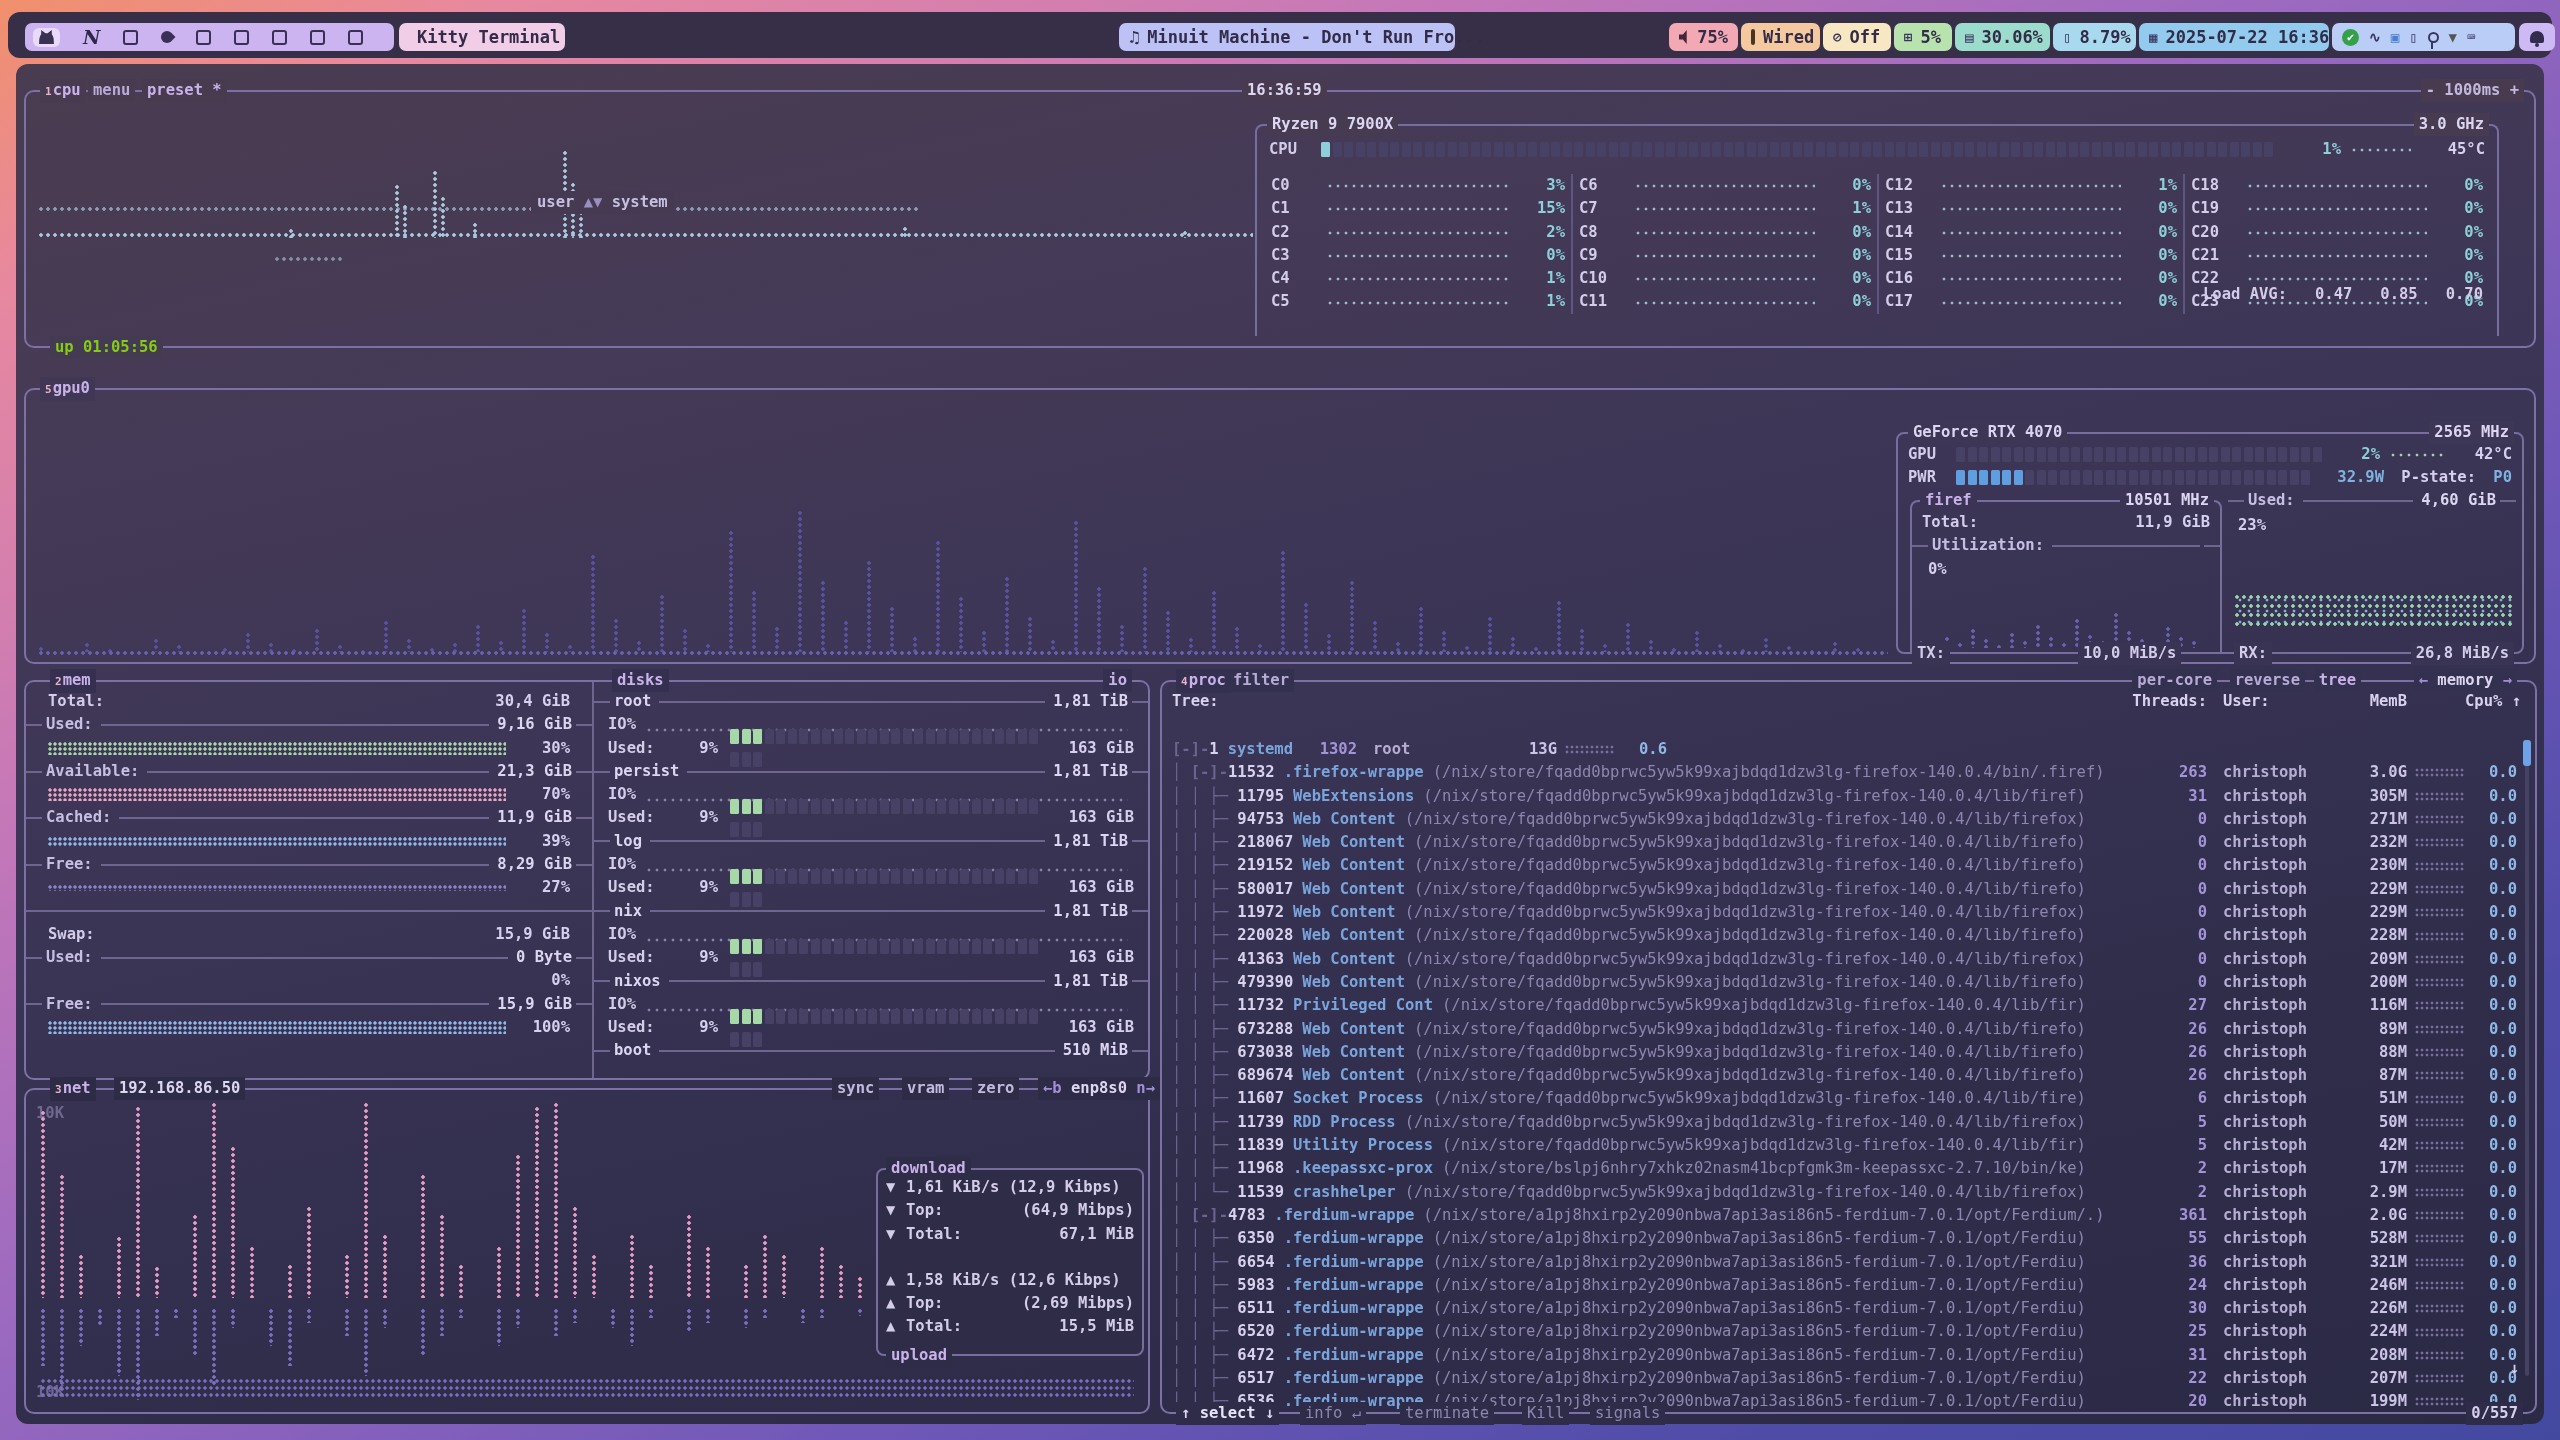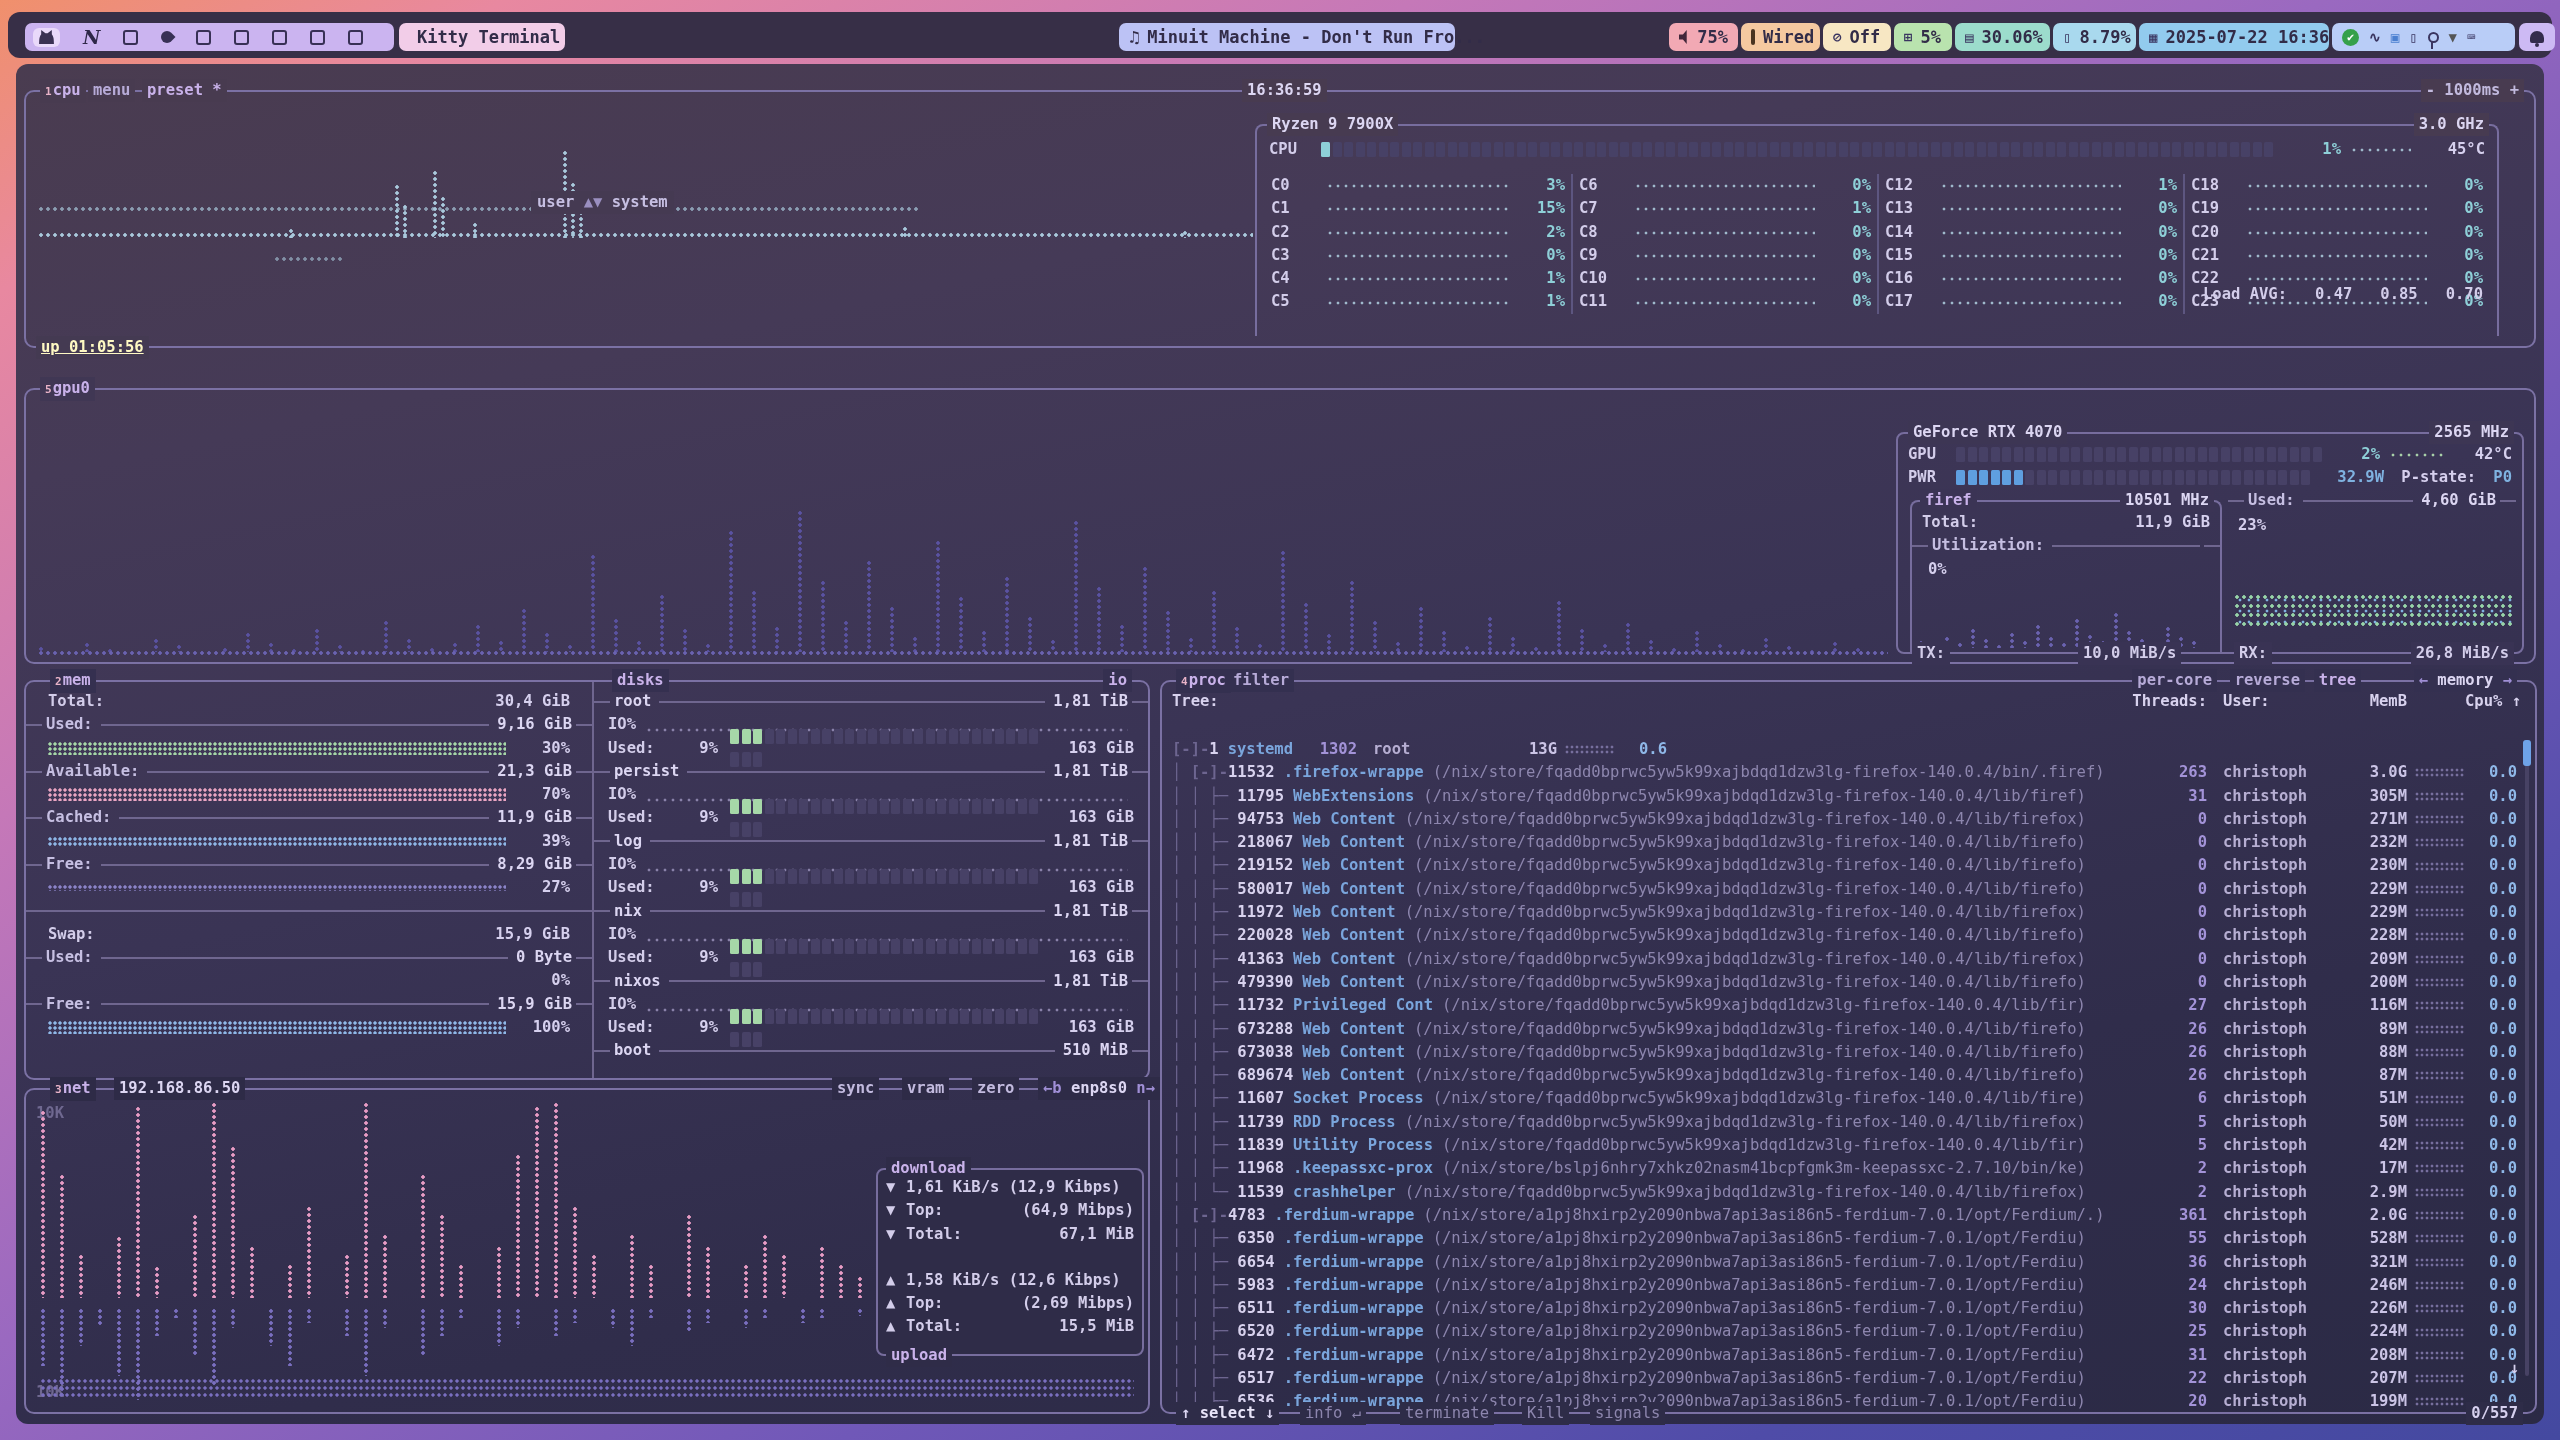--- a/index.html
+++ b/index.html
@@ -163,21 +163,21 @@
         <div style="position: absolute; left: 532px; bottom: 0px; width: 6px; height: 56px; background-image: radial-gradient(circle at 3px 3px, rgb(169, 201, 220) 1.5px, transparent 2px); background-size: 6px 6px;"></div>
         <div style="position: absolute; left: 540px; bottom: 0px; width: 6px; height: 28px; background-image: radial-gradient(circle at 3px 3px, rgb(169, 201, 220) 1.5px, transparent 2px); background-size: 6px 6px;"></div>
         <div style="position: absolute; left: 864px; bottom: 0px; width: 6px; height: 12px; background-image: radial-gradient(circle at 3px 3px, rgb(169, 201, 220) 1.5px, transparent 2px); background-size: 6px 6px;"></div>
         <div style="position: absolute; left: 1144px; bottom: 0px; width: 6px; height: 8px; background-image: radial-gradient(circle at 3px 3px, rgb(169, 201, 220) 1.5px, transparent 2px); background-size: 6px 6px;"></div>
       </div>
     <div style="position:absolute;left:505px;top:99px;background:#453a52;padding:0 6px;color:#c6bfe2;">
       <span>user</span>
       <span style="color:#9a8fc0;">▲▼</span>
       <span>system</span>
     </div>
-    <div class="blabel" style="left:10px;bottom:-13px;background:#443a52;color:#fef9c3;text-decoration:underline;">up 01:05:56</div>
+    <div class="blabel" style="left:24px;bottom:-13px;background:#443a52;color:#84cc16;">up 01:05:56</div>
 
     <div class="subbox noB" style="left:1229px;top:32px;width:1244px;height:212px;border-bottom:none;">
       <div class="blabel" style="left:10px;top:-13px;background:#473b51;color:#dcd6f2;">Ryzen 9 7900X</div>
       <div class="blabel" style="right:8px;top:-13px;background:#473b51;color:#dcd6f2;">3.0 GHz</div>
       <div class="row" style="padding:0 12px;margin-top:12px;">
         <span style="width:52px;">CPU</span>
         <div style="flex:1;"><span style="display:inline-block;width:9px;height:15px;margin-right:2.5px;border-radius:1.5px;vertical-align:middle;background:#8ed0d8"></span><span style="display:inline-block;width:9px;height:15px;margin-right:2.5px;border-radius:1.5px;vertical-align:middle;background:#474166"></span><span style="display:inline-block;width:9px;height:15px;margin-right:2.5px;border-radius:1.5px;vertical-align:middle;background:#474166"></span><span style="display:inline-block;width:9px;height:15px;margin-right:2.5px;border-radius:1.5px;vertical-align:middle;background:#474166"></span><span style="display:inline-block;width:9px;height:15px;margin-right:2.5px;border-radius:1.5px;vertical-align:middle;background:#474166"></span><span style="display:inline-block;width:9px;height:15px;margin-right:2.5px;border-radius:1.5px;vertical-align:middle;background:#474166"></span><span style="display:inline-block;width:9px;height:15px;margin-right:2.5px;border-radius:1.5px;vertical-align:middle;background:#474166"></span><span style="display:inline-block;width:9px;height:15px;margin-right:2.5px;border-radius:1.5px;vertical-align:middle;background:#474166"></span><span style="display:inline-block;width:9px;height:15px;margin-right:2.5px;border-radius:1.5px;vertical-align:middle;background:#474166"></span><span style="display:inline-block;width:9px;height:15px;margin-right:2.5px;border-radius:1.5px;vertical-align:middle;background:#474166"></span><span style="display:inline-block;width:9px;height:15px;margin-right:2.5px;border-radius:1.5px;vertical-align:middle;background:#474166"></span><span style="display:inline-block;width:9px;height:15px;margin-right:2.5px;border-radius:1.5px;vertical-align:middle;background:#474166"></span><span style="display:inline-block;width:9px;height:15px;margin-right:2.5px;border-radius:1.5px;vertical-align:middle;background:#474166"></span><span style="display:inline-block;width:9px;height:15px;margin-right:2.5px;border-radius:1.5px;vertical-align:middle;background:#474166"></span><span style="display:inline-block;width:9px;height:15px;margin-right:2.5px;border-radius:1.5px;vertical-align:middle;background:#474166"></span><span style="display:inline-block;width:9px;height:15px;margin-right:2.5px;border-radius:1.5px;vertical-align:middle;background:#474166"></span><span style="display:inline-block;width:9px;height:15px;margin-right:2.5px;border-radius:1.5px;vertical-align:middle;background:#474166"></span><span style="display:inline-block;width:9px;height:15px;margin-right:2.5px;border-radius:1.5px;vertical-align:middle;background:#474166"></span><span style="display:inline-block;width:9px;height:15px;margin-right:2.5px;border-radius:1.5px;vertical-align:middle;background:#474166"></span><span style="display:inline-block;width:9px;height:15px;margin-right:2.5px;border-radius:1.5px;vertical-align:middle;background:#474166"></span><span style="display:inline-block;width:9px;height:15px;margin-right:2.5px;border-radius:1.5px;vertical-align:middle;background:#474166"></span><span style="display:inline-block;width:9px;height:15px;margin-right:2.5px;border-radius:1.5px;vertical-align:middle;background:#474166"></span><span style="display:inline-block;width:9px;height:15px;margin-right:2.5px;border-radius:1.5px;vertical-align:middle;background:#474166"></span><span style="display:inline-block;width:9px;height:15px;margin-right:2.5px;border-radius:1.5px;vertical-align:middle;background:#474166"></span><span style="display:inline-block;width:9px;height:15px;margin-right:2.5px;border-radius:1.5px;vertical-align:middle;background:#474166"></span><span style="display:inline-block;width:9px;height:15px;margin-right:2.5px;border-radius:1.5px;vertical-align:middle;background:#474166"></span><span style="display:inline-block;width:9px;height:15px;margin-right:2.5px;border-radius:1.5px;vertical-align:middle;background:#474166"></span><span style="display:inline-block;width:9px;height:15px;margin-right:2.5px;border-radius:1.5px;vertical-align:middle;background:#474166"></span><span style="display:inline-block;width:9px;height:15px;margin-right:2.5px;border-radius:1.5px;vertical-align:middle;background:#474166"></span><span style="display:inline-block;width:9px;height:15px;margin-right:2.5px;border-radius:1.5px;vertical-align:middle;background:#474166"></span><span style="display:inline-block;width:9px;height:15px;margin-right:2.5px;border-radius:1.5px;vertical-align:middle;background:#474166"></span><span style="display:inline-block;width:9px;height:15px;margin-right:2.5px;border-radius:1.5px;vertical-align:middle;background:#474166"></span><span style="display:inline-block;width:9px;height:15px;margin-right:2.5px;border-radius:1.5px;vertical-align:middle;background:#474166"></span><span style="display:inline-block;width:9px;height:15px;margin-right:2.5px;border-radius:1.5px;vertical-align:middle;background:#474166"></span><span style="display:inline-block;width:9px;height:15px;margin-right:2.5px;border-radius:1.5px;vertical-align:middle;background:#474166"></span><span style="display:inline-block;width:9px;height:15px;margin-right:2.5px;border-radius:1.5px;vertical-align:middle;background:#474166"></span><span style="display:inline-block;width:9px;height:15px;margin-right:2.5px;border-radius:1.5px;vertical-align:middle;background:#474166"></span><span style="display:inline-block;width:9px;height:15px;margin-right:2.5px;border-radius:1.5px;vertical-align:middle;background:#474166"></span><span style="display:inline-block;width:9px;height:15px;margin-right:2.5px;border-radius:1.5px;vertical-align:middle;background:#474166"></span><span style="display:inline-block;width:9px;height:15px;margin-right:2.5px;border-radius:1.5px;vertical-align:middle;background:#474166"></span><span style="display:inline-block;width:9px;height:15px;margin-right:2.5px;border-radius:1.5px;vertical-align:middle;background:#474166"></span><span style="display:inline-block;width:9px;height:15px;margin-right:2.5px;border-radius:1.5px;vertical-align:middle;background:#474166"></span><span style="display:inline-block;width:9px;height:15px;margin-right:2.5px;border-radius:1.5px;vertical-align:middle;background:#474166"></span><span style="display:inline-block;width:9px;height:15px;margin-right:2.5px;border-radius:1.5px;vertical-align:middle;background:#474166"></span><span style="display:inline-block;width:9px;height:15px;margin-right:2.5px;border-radius:1.5px;vertical-align:middle;background:#474166"></span><span style="display:inline-block;width:9px;height:15px;margin-right:2.5px;border-radius:1.5px;vertical-align:middle;background:#474166"></span><span style="display:inline-block;width:9px;height:15px;margin-right:2.5px;border-radius:1.5px;vertical-align:middle;background:#474166"></span><span style="display:inline-block;width:9px;height:15px;margin-right:2.5px;border-radius:1.5px;vertical-align:middle;background:#474166"></span><span style="display:inline-block;width:9px;height:15px;margin-right:2.5px;border-radius:1.5px;vertical-align:middle;background:#474166"></span><span style="display:inline-block;width:9px;height:15px;margin-right:2.5px;border-radius:1.5px;vertical-align:middle;background:#474166"></span><span style="display:inline-block;width:9px;height:15px;margin-right:2.5px;border-radius:1.5px;vertical-align:middle;background:#474166"></span><span style="display:inline-block;width:9px;height:15px;margin-right:2.5px;border-radius:1.5px;vertical-align:middle;background:#474166"></span><span style="display:inline-block;width:9px;height:15px;margin-right:2.5px;border-radius:1.5px;vertical-align:middle;background:#474166"></span><span style="display:inline-block;width:9px;height:15px;margin-right:2.5px;border-radius:1.5px;vertical-align:middle;background:#474166"></span><span style="display:inline-block;width:9px;height:15px;margin-right:2.5px;border-radius:1.5px;vertical-align:middle;background:#474166"></span><span style="display:inline-block;width:9px;height:15px;margin-right:2.5px;border-radius:1.5px;vertical-align:middle;background:#474166"></span><span style="display:inline-block;width:9px;height:15px;margin-right:2.5px;border-radius:1.5px;vertical-align:middle;background:#474166"></span><span style="display:inline-block;width:9px;height:15px;margin-right:2.5px;border-radius:1.5px;vertical-align:middle;background:#474166"></span><span style="display:inline-block;width:9px;height:15px;margin-right:2.5px;border-radius:1.5px;vertical-align:middle;background:#474166"></span><span style="display:inline-block;width:9px;height:15px;margin-right:2.5px;border-radius:1.5px;vertical-align:middle;background:#474166"></span><span style="display:inline-block;width:9px;height:15px;margin-right:2.5px;border-radius:1.5px;vertical-align:middle;background:#474166"></span><span style="display:inline-block;width:9px;height:15px;margin-right:2.5px;border-radius:1.5px;vertical-align:middle;background:#474166"></span><span style="display:inline-block;width:9px;height:15px;margin-right:2.5px;border-radius:1.5px;vertical-align:middle;background:#474166"></span><span style="display:inline-block;width:9px;height:15px;margin-right:2.5px;border-radius:1.5px;vertical-align:middle;background:#474166"></span><span style="display:inline-block;width:9px;height:15px;margin-right:2.5px;border-radius:1.5px;vertical-align:middle;background:#474166"></span><span style="display:inline-block;width:9px;height:15px;margin-right:2.5px;border-radius:1.5px;vertical-align:middle;background:#474166"></span><span style="display:inline-block;width:9px;height:15px;margin-right:2.5px;border-radius:1.5px;vertical-align:middle;background:#474166"></span><span style="display:inline-block;width:9px;height:15px;margin-right:2.5px;border-radius:1.5px;vertical-align:middle;background:#474166"></span><span style="display:inline-block;width:9px;height:15px;margin-right:2.5px;border-radius:1.5px;vertical-align:middle;background:#474166"></span><span style="display:inline-block;width:9px;height:15px;margin-right:2.5px;border-radius:1.5px;vertical-align:middle;background:#474166"></span><span style="display:inline-block;width:9px;height:15px;margin-right:2.5px;border-radius:1.5px;vertical-align:middle;background:#474166"></span><span style="display:inline-block;width:9px;height:15px;margin-right:2.5px;border-radius:1.5px;vertical-align:middle;background:#474166"></span><span style="display:inline-block;width:9px;height:15px;margin-right:2.5px;border-radius:1.5px;vertical-align:middle;background:#474166"></span><span style="display:inline-block;width:9px;height:15px;margin-right:2.5px;border-radius:1.5px;vertical-align:middle;background:#474166"></span><span style="display:inline-block;width:9px;height:15px;margin-right:2.5px;border-radius:1.5px;vertical-align:middle;background:#474166"></span><span style="display:inline-block;width:9px;height:15px;margin-right:2.5px;border-radius:1.5px;vertical-align:middle;background:#474166"></span><span style="display:inline-block;width:9px;height:15px;margin-right:2.5px;border-radius:1.5px;vertical-align:middle;background:#474166"></span><span style="display:inline-block;width:9px;height:15px;margin-right:2.5px;border-radius:1.5px;vertical-align:middle;background:#474166"></span><span style="display:inline-block;width:9px;height:15px;margin-right:2.5px;border-radius:1.5px;vertical-align:middle;background:#474166"></span><span style="display:inline-block;width:9px;height:15px;margin-right:2.5px;border-radius:1.5px;vertical-align:middle;background:#474166"></span><span style="display:inline-block;width:9px;height:15px;margin-right:2.5px;border-radius:1.5px;vertical-align:middle;background:#474166"></span><span style="display:inline-block;width:9px;height:15px;margin-right:2.5px;border-radius:1.5px;vertical-align:middle;background:#474166"></span><span style="display:inline-block;width:9px;height:15px;margin-right:2.5px;border-radius:1.5px;vertical-align:middle;background:#474166"></span></div>
         <span class="teal" style="width:56px;text-align:right;">1%</span>
         <div class="coredots" style="flex:0 0 60px;"></div>
         <span class="lav" style="width:64px;text-align:right;">45°C</span>

